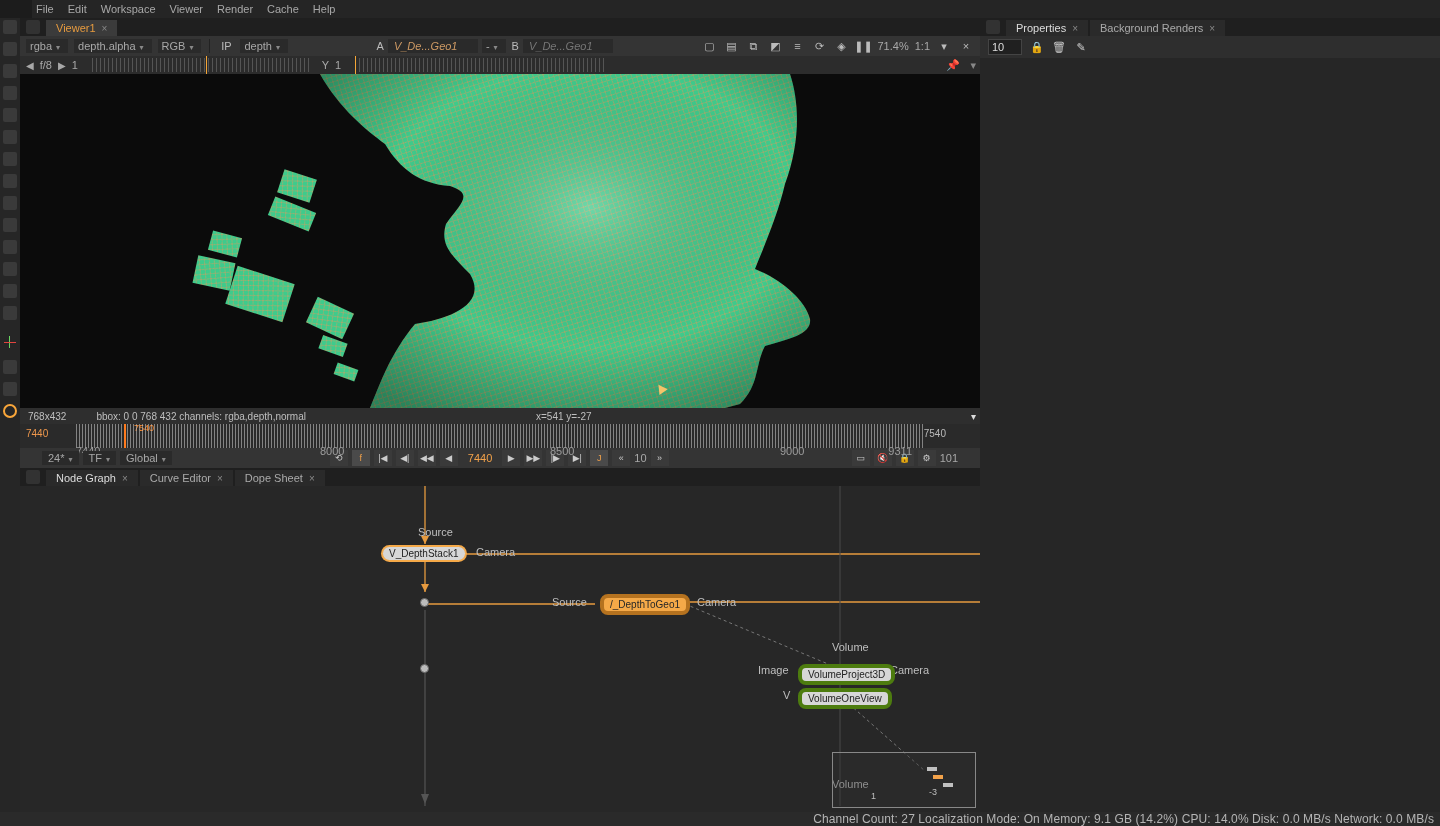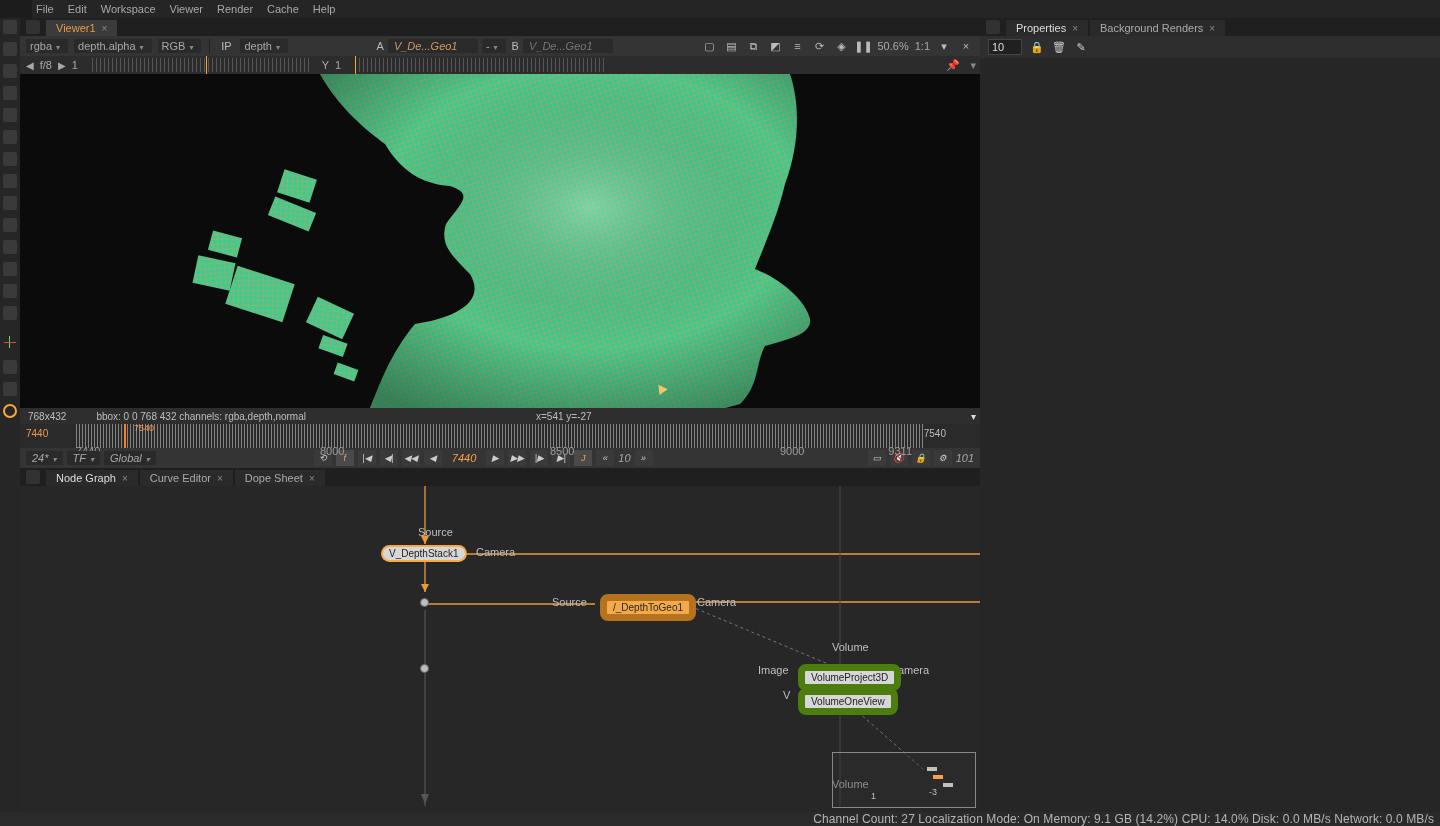--- a/index.html
+++ b/index.html
@@ -67,36 +67,36 @@
 #tl .scale .edge { position:absolute; top:4px; font-size:10px; color:#f0984c; }
 #tl .scale .edgeR{ position:absolute; top:4px; right:34px; font-size:10px; color:#bbb; }
 #tl .scale .track { position:absolute; left:56px; right:56px; top:0; bottom:0;
   background: repeating-linear-gradient(90deg,#ccc 0 1px,transparent 1px 3px),
               repeating-linear-gradient(90deg,#eee 0 1px,transparent 1px 9px);
   opacity:.55; }
 #tl .scale .play { position:absolute; top:0; bottom:0; width:2px; background:#ff7b1e; left:104px; }
 #tl .scale .tick { position:absolute; bottom:-9px; font-size:11px; color:#9c9c9c; }
 #tl .scale .curlbl { position:absolute; left:114px; top:-1px; font-size:9px; color:#ff8b2e; }
 
-#tl .controls { height:20px; display:flex; align-items:center; padding:0 6px; gap:4px; background:#343434;font-style:italic; }
+#tl .controls { height:20px; display:flex; align-items:center; padding:0 22px; gap:4px; background:#343434; }
 #tl .controls .sel { background:#2a2a2a; padding:1px 6px; position:relative; }
 #tl .controls .sel::after{content:"▾"; margin-left:4px; font-size:8px; color:#888;}
 #tl .controls .spacer{flex:0 0 150px;}
 #tl .controls .btn { width:18px; height:16px; background:#3a3a3a; display:flex; align-items:center; justify-content:center; font-size:9px; color:#ccc;}
 #tl .controls .btn.on{ background:#4a4a4a; color:#f3a24a;}
 #tl .controls .cur { color:#f3a24a; padding:0 6px; }
 #tl .controls .gap { flex:1; }
 
 
 #lowtabs { height:18px; background:#1f1f1f; display:flex; align-items:flex-end; padding-left:6px; }
 
 
 #graph { position:relative; flex:1; background:#272727; overflow:hidden; }
 #graph svg { position:absolute; inset:0; }
-.node { position:absolute; background:#d7d7d7; color:#222; font-size:10px; padding:1px 6px; border-radius:8px; border:7px solid #4d7c0f; }
+.node { position:absolute; background:#d7d7d7; color:#222; font-size:10px; padding:1px 6px; border-radius:8px; border:4px solid #4d7c0f; }
 .node.sel { border:1px solid #f5a948; box-shadow:0 0 0 1px #f5a948; }
 .node.pill { background:#f5a948; color:#272727; border-color:#b5721f; }
 .glabel { position:absolute; color:#bfbfbf; font-size:11px; }
 .port { position:absolute; width:9px; height:9px; border-radius:50%; background:#bcbcbc; border:1px solid #666; }
 
 
 #minimap { position:absolute; right:4px; bottom:4px; width:144px; height:56px; border:1px solid #888; background:rgba(50,50,50,.35); }
 #minimap .nd { position:absolute; width:10px; height:4px; background:#c0c0c0;}
 #minimap .nd.o { background:#f2a24a; }
 
@@ -173,21 +173,21 @@
     </div>
     <div class="spacer"></div>
     <div class="ibtn">▢</div>
     <div class="ibtn">▤</div>
     <div class="ibtn">⧉</div>
     <div class="ibtn">◩</div>
     <div class="ibtn">≡</div>
     <div class="ibtn">⟳</div>
     <div class="ibtn">◈</div>
     <div class="ibtn">❚❚</div>
-    <span>50.6%</span>
+    <span>71.4%</span>
     <span>1:1</span>
     <div class="ibtn">▾</div>
     <div class="ibtn">×</div>
   </div>
 
   <div id="vsub">
     <span class="nav">◀</span>
     <span>f/8</span>
     <span class="nav">▶</span>
     <span>1</span>

